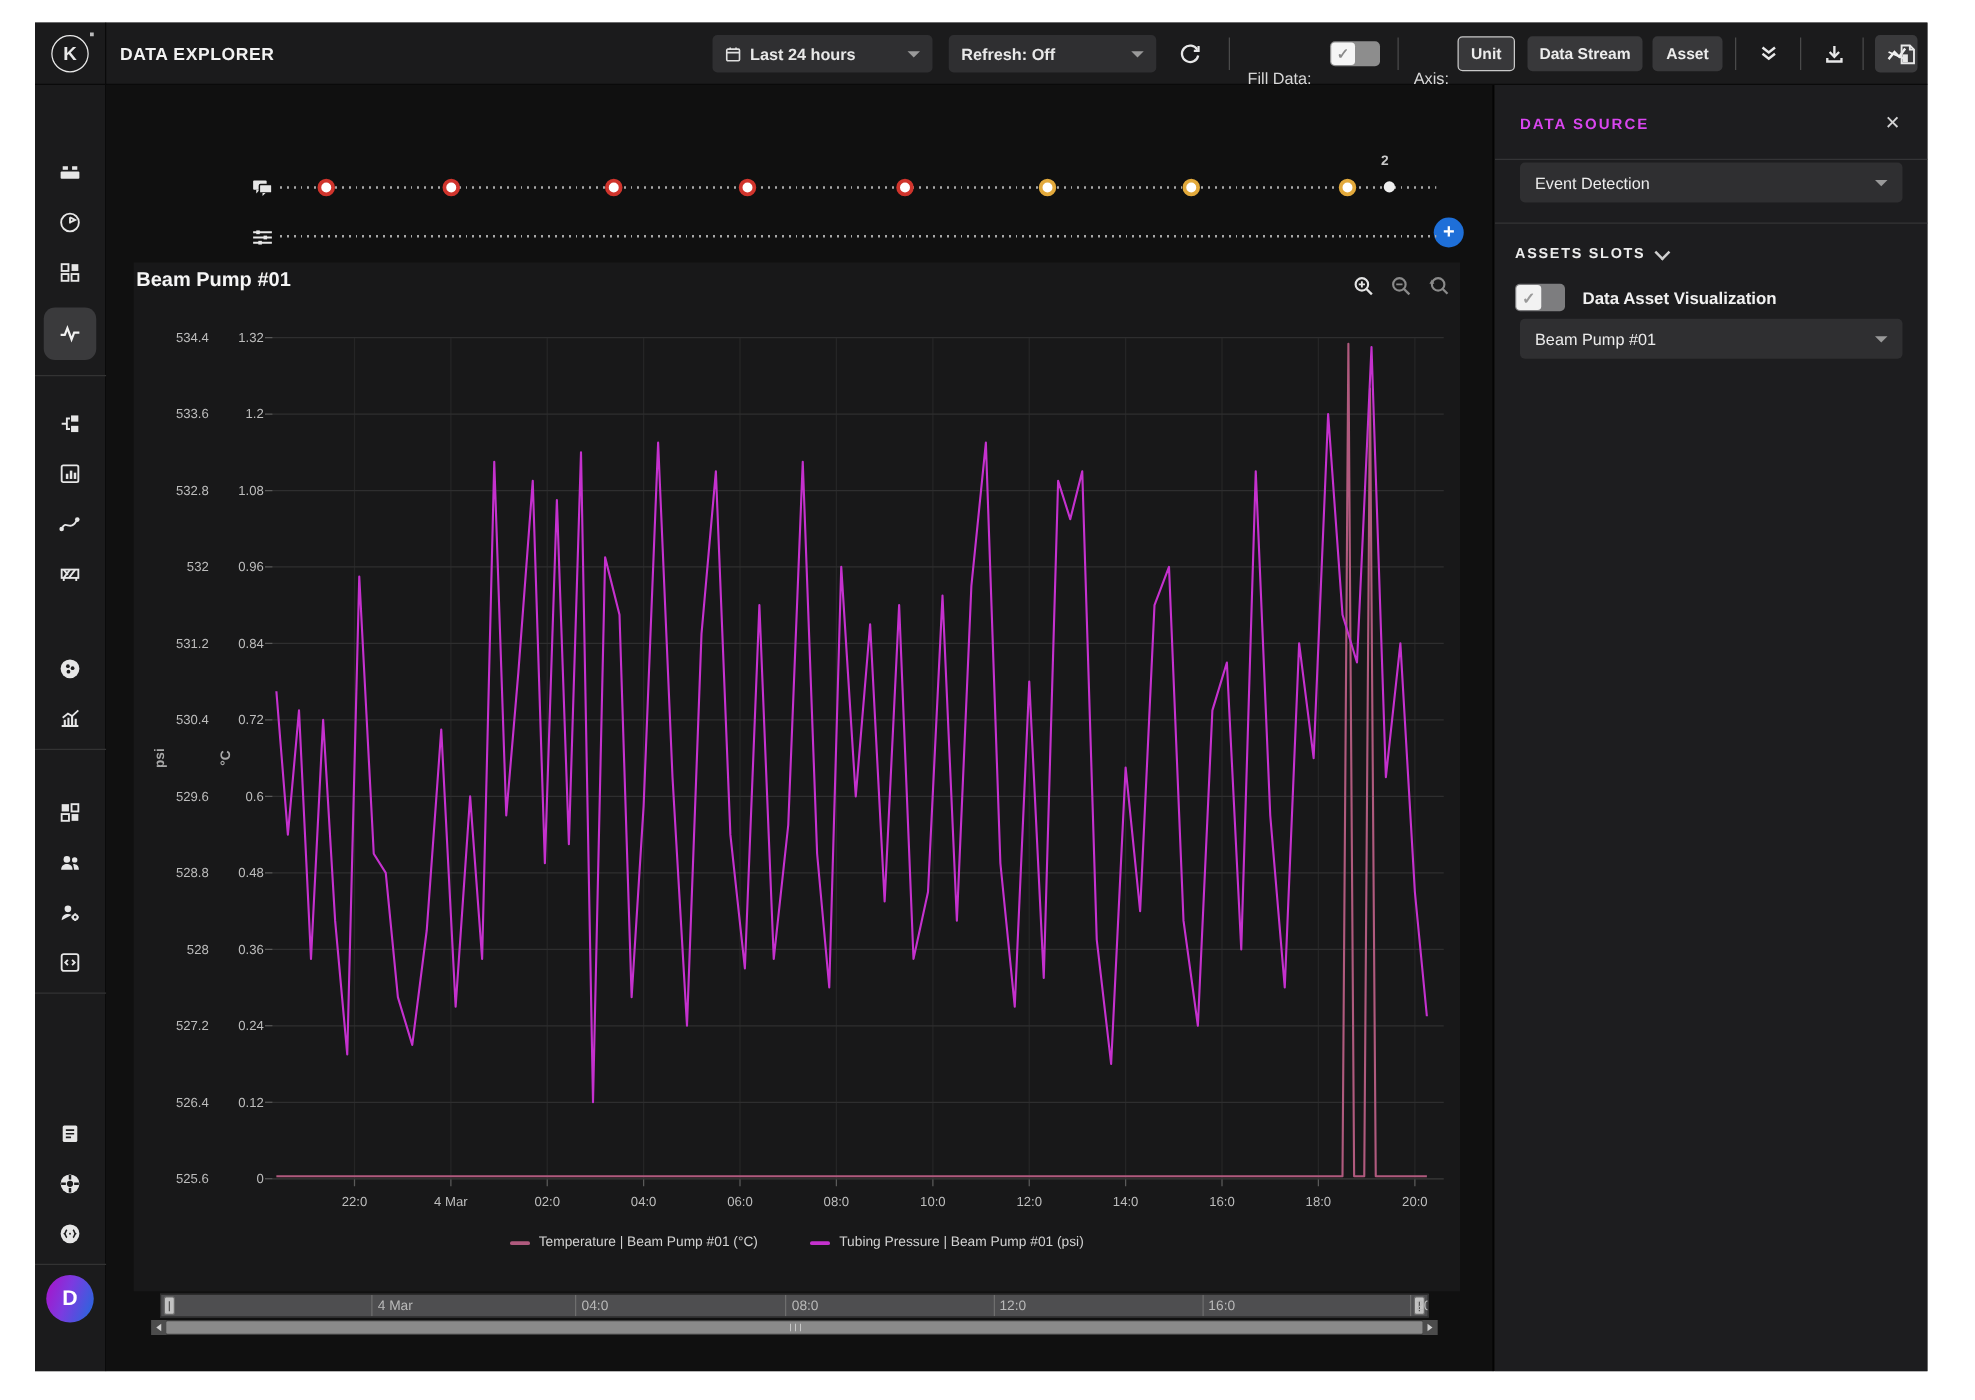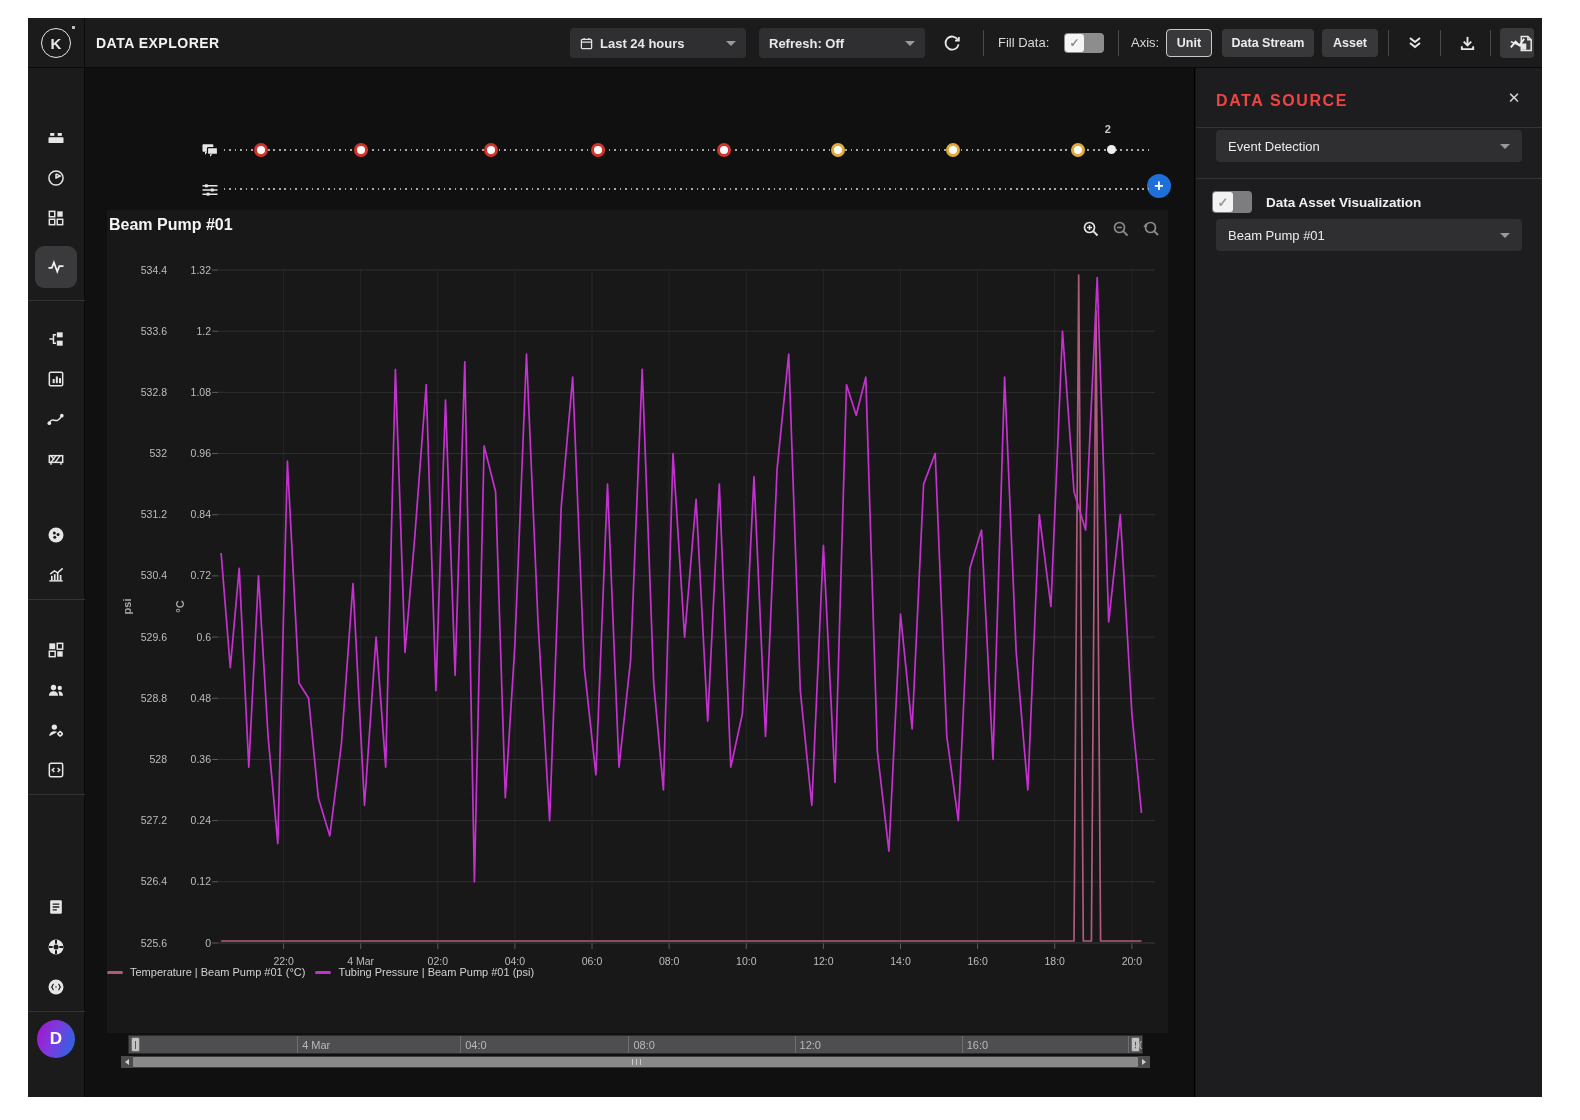--- a/index.html
+++ b/index.html
@@ -10,21 +10,21 @@
   
   .topbar{position:absolute;left:0;top:0;width:100%;height:50px;background:#1b1b1c;border-bottom:1px solid #0a0a0a;}
   .logo{position:absolute;left:0;top:0;width:57px;height:50px;display:flex;align-items:center;justify-content:center;border-right:1px solid #0a0a0a;cursor:pointer;}
   .logo-circle{width:30px;height:30px;border:1.6px solid #e8e8e8;border-radius:50%;display:flex;align-items:center;justify-content:center;color:#e8e8e8;font-size:15px;font-weight:bold;position:relative;}
   .logo-circle:after{content:"";position:absolute;right:-5px;top:-3px;width:3px;height:3px;background:#bbb;}
   .app-title{position:absolute;left:68px;top:0;height:50px;line-height:50px;color:#f2f2f2;font-size:14px;font-weight:bold;letter-spacing:.5px;}
   .tb{position:absolute;top:10px;height:30px;}
   .tb-select{background:#2f2f31;border-radius:4px;color:#e8e8e8;font-size:13px;font-weight:bold;display:flex;align-items:center;padding:0 10px;cursor:pointer;}
   .tb-select .caret{margin-left:auto;}
   .caret{width:0;height:0;border-left:5px solid transparent;border-right:5px solid transparent;border-top:5px solid #9a9a9a;}
-  .tb-label{color:#d8d8d8;font-size:13px;line-height:30px;}
+  .tb-label{color:#d8d8d8;font-size:13px;line-height:30px;margin-top:20px;}
   .tb-divider{position:absolute;top:12px;width:1px;height:26px;background:#4a4a4a;}
   .icon-btn{display:flex;align-items:center;justify-content:center;border-radius:4px;cursor:pointer;color:#e0e0e0;}
   .icon-btn.active{background:#3a3a3c;}
   .axis-btn{position:absolute;top:11px;height:28px;border-radius:4px;background:#38383a;color:#ececec;font-size:12.5px;font-weight:bold;display:flex;align-items:center;justify-content:center;cursor:pointer;}
   .axis-btn.selected{border:1px solid #c9c9c9;}
   .toggle{position:absolute;width:40px;height:20px;border-radius:4px;background:#8d8d8d;cursor:pointer;}
   .toggle .knob{position:absolute;left:1px;top:1px;width:19px;height:18px;border-radius:3px;background:#f5f5f5;color:#8a8a8a;font-size:12px;font-weight:bold;display:flex;align-items:center;justify-content:center;}
 
   
   .sidebar{position:absolute;left:0;top:50px;width:57px;height:1029px;background:#1b1b1c;border-right:1px solid #0a0a0a;display:flex;flex-direction:column;align-items:center;}
@@ -48,41 +48,41 @@
   .ev-dot.cluster{top:-4px;width:9px;height:9px;border:none;background:#efefef;}
   .ev-count{position:absolute;top:-22px;margin-left:-2px;color:#c9c9c9;font-size:11px;font-weight:bold;}
   .fab{position:absolute;left:1062px;top:106px;width:24px;height:24px;border-radius:50%;background:#1e6fd8;color:#fff;font-size:16px;font-weight:bold;display:flex;align-items:center;justify-content:center;cursor:pointer;}
 
   
   .chart-panel{position:absolute;left:22px;top:142px;width:1061px;height:823px;background:#181819;}
   .chart-title{position:absolute;left:2px;top:6px;color:#f5f5f5;font-size:16px;font-weight:bold;}
   .zoom-tools{position:absolute;right:6px;top:8px;display:flex;gap:8px;}
   .zoom-btn{width:22px;height:22px;display:flex;align-items:center;justify-content:center;cursor:pointer;}
   #chart-svg{position:absolute;left:0;top:0;}
-  .legend{position:absolute;left:0;right:0;top:756px;display:flex;justify-content:flex-start;gap:10px;}
+  .legend{position:absolute;left:0;right:0;top:778px;display:flex;justify-content:center;gap:42px;}
   .legend-item{display:flex;align-items:center;gap:7px;cursor:pointer;}
   .legend-swatch{width:16px;height:3px;border-radius:2px;}
   .legend-label{color:#d2d2d2;font-size:11px;}
 
   
   .navigator{position:absolute;left:43px;top:967px;width:1015px;height:19px;background:#4e4e50;border:1px solid #2c2c2c;overflow:hidden;}
   .nav-label{position:absolute;top:0;height:100%;border-left:1px solid #6e6e6e;color:#b9b9b9;font-size:11px;line-height:19px;padding-left:4px;}
   .nav-handle{position:absolute;top:1px;width:9px;height:15px;background:#c2c2c2;border:1px solid #6a6a6a;border-radius:2px;cursor:ew-resize;}
   .nav-handle:after{content:"";position:absolute;left:3px;top:3px;width:1px;height:8px;background:#555;}
   .hscroll{position:absolute;left:36px;top:988px;width:1029px;height:12px;background:#3d3d3d;}
   .hs-arrow{position:absolute;top:0;width:12px;height:12px;background:#4c4c4c;display:flex;align-items:center;justify-content:center;cursor:pointer;}
   .hs-thumb{position:absolute;left:12px;right:12px;top:1px;height:10px;background:#8a8a8a;border-radius:1px;cursor:grab;}
   .hs-grip{position:absolute;left:50%;top:2px;width:9px;height:6px;margin-left:-4px;background-image:repeating-linear-gradient(90deg,#c9c9c9 0 1px,transparent 1px 4px);}
   .tri-l{width:0;height:0;border-top:3px solid transparent;border-bottom:3px solid transparent;border-right:4px solid #cfcfcf;}
   .tri-r{width:0;height:0;border-top:3px solid transparent;border-bottom:3px solid transparent;border-left:4px solid #cfcfcf;}
 
   
   .right-panel{position:absolute;left:1168px;top:50px;width:346px;height:1029px;background:#1d1d1f;}
   .rp-header{position:relative;height:60px;border-bottom:1px solid #343436;}
-  .rp-title{position:absolute;left:20px;top:24px;color:#ef4444;font-size:16px;font-weight:bold;letter-spacing:1.6px;}
+  .rp-title{position:absolute;left:20px;top:24px;color:#d946ef;font-size:12px;font-weight:bold;letter-spacing:1.6px;}
   .rp-close{position:absolute;right:18px;top:20px;width:20px;height:20px;color:#d5d5d5;font-size:15px;display:flex;align-items:center;justify-content:center;cursor:pointer;}
   .rp-tabs{display:flex;gap:8px;padding:14px 14px 8px 14px;align-items:center;}
   .rp-tab{color:#e2e2e2;font-size:13px;font-weight:bold;padding:7px 14px;border-radius:4px;cursor:pointer;}
   .rp-tab.active{background:#3a3a3c;}
   .rp-section-head{display:flex;align-items:center;gap:8px;color:#ececec;font-size:11.5px;font-weight:bold;letter-spacing:1.4px;padding:18px 16px 6px 16px;cursor:pointer;}
   .rp-field-label{color:#8f8f8f;font-size:10.5px;font-weight:bold;letter-spacing:1.4px;padding:14px 22px 6px 22px;}
   .rp-select{margin:2px 20px 4px 20px;height:32px;background:#2f2f31;border-radius:4px;display:flex;align-items:center;padding:0 12px;color:#ececec;font-size:13px;cursor:pointer;}
   .rp-select .caret{margin-left:auto;}
   .rp-divider{height:1px;background:#343436;margin:16px 0 0 0;}
   .rp-toggle-row{display:flex;align-items:center;gap:14px;padding:12px 16px 4px 16px;}
@@ -572,20 +572,24 @@
 
 
 
       <div class="rp-select">
         <span>Event Detection</span>
         <span class="caret"></span>
       </div>
 
       <div class="rp-divider"></div>
 
+      <div class="rp-section-head">
+        <span>ASSETS SLOTS</span>
+        <span class="chev-down"></span>
+      </div>
 
       <div class="rp-toggle-row">
         <div class="rp-toggle">
             <div class="knob">✓</div>
           </div>
         <div class="rp-toggle-label">Data Asset Visualization</div>
       </div>
 
       <div class="rp-select">
         <span>Beam Pump #01</span>

